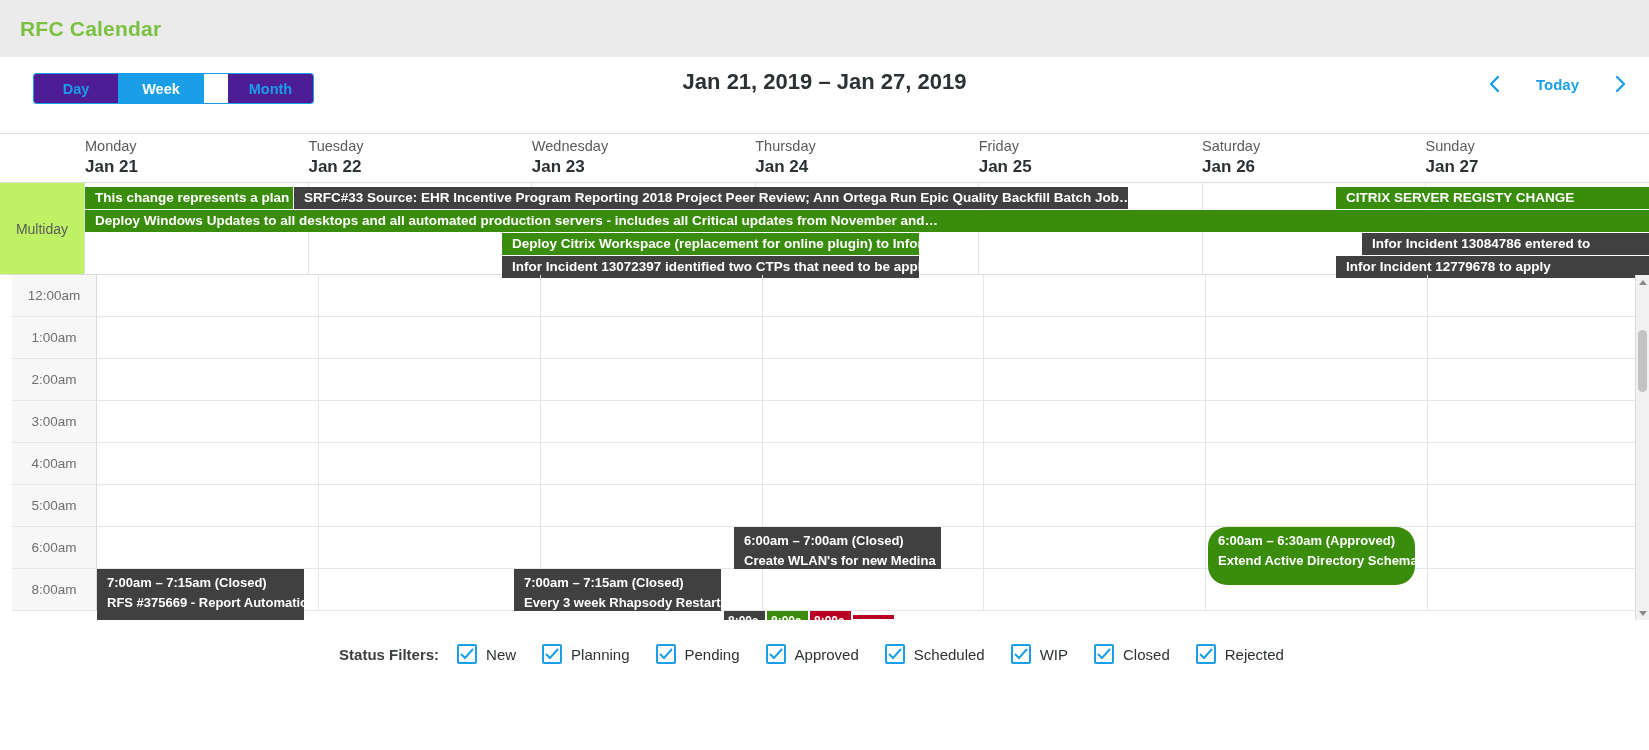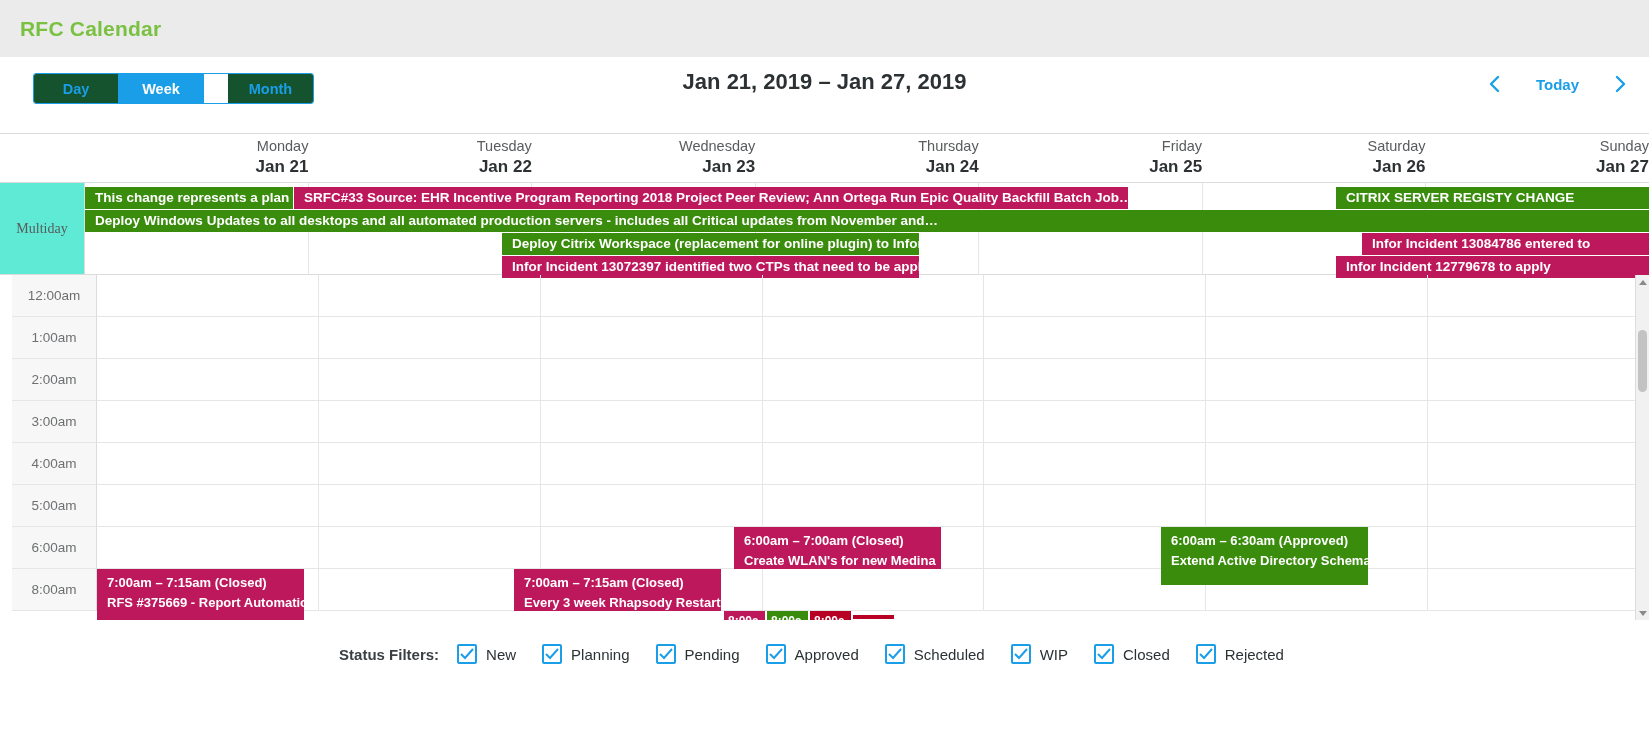--- a/index.html
+++ b/index.html
@@ -37,21 +37,21 @@
     border: 1px solid #1a9ee8;
     border-radius: 3px;
     overflow: hidden;
     height: 31px;
   }
   .view-btn {
     min-width: 85px;
     display: flex; align-items: center; justify-content: center;
     font-size: 14.5px; font-weight: bold;
     color: #1a9ee8;
-    background: #14532d;
+    background: #4c1d95;
     border-right: 1px solid #1a9ee8;
     cursor: pointer;
     padding: 0 10px;
   }
   .view-btn:last-child { border-right: none; margin-left: 24px; }
   .view-btn.active { background: #1a9ee8; color: #ffffff; }
 
   .range-title {
     position: absolute; left: 0; right: 0; top: 12px;
     text-align: center;
@@ -87,21 +87,21 @@
   .cal-row { display: flex; }
   .gutter {
     width: 85px; min-width: 85px;
     background: #f7f7f7;
   }
 
   
   .dayhead-row { height: 48px; }
   .dayhead {
     flex: 1 1 0;
-    text-align: right;
+    text-align: left;
     padding-top: 2px;
   }
   .dayhead .dow {
     font-size: 14.5px;
     color: #595b5d;
     line-height: 20px;
   }
   .dayhead .dnum {
     font-size: 17px;
     font-weight: bold;
@@ -112,26 +112,25 @@
 
   
   .multiday-row {
     border-top: 1px solid #dcdcdc;
     border-bottom: 1px solid #dcdcdc;
     height: 93px;
     position: relative;
   }
   .multiday-label {
     width: 85px; min-width: 85px;
-    background: #5eead4;
+    background: #bef264;
     border-right: 1px solid #dcdcdc;
     display: flex; align-items: center; justify-content: center;
     font-size: 14px;
     color: #595b5d;
-    font-family: Liberation Serif, serif;
   }
   .multiday-canvas {
     position: relative;
     flex: 1 1 0;
     background: #ffffff;
   }
   .md-colgrid {
     position: absolute; inset: 0;
     display: flex;
   }
@@ -147,21 +146,21 @@
     line-height: 22px;
     font-size: 13.5px;
     font-weight: bold;
     color: #ffffff;
     padding-left: 10px;
     white-space: nowrap;
     overflow: hidden;
     cursor: pointer;
   }
   .ev-approved { background: #3a8c0c; }
-  .ev-closed   { background: #be185d; }
+  .ev-closed   { background: #404040; }
   .ev-rejected { background: #b80024; }
 
   
   .grid-wrap {
     position: relative;
     height: 345px;
     overflow: hidden;
     margin-left: 12px;
   }
   .grid-scroll {
@@ -467,21 +466,21 @@
         </div>
       </div>
 
       <div class="events-layer">
 
         <div class="tev ev-closed" style="left:637px; width:207px; top:252px; height:42px;">
           <span class="t-time">6:00am – 7:00am (Closed)</span>
           <span class="t-title">Create WLAN's for new Medina</span>
         </div>
 
-        <div class="tev ev-approved" style="left:1064px; width:207px; top:252px; height:58px;">
+        <div class="tev ev-approved" style="left:1111px; width:207px; top:252px; height:58px;border-radius:19px;">
           <span class="t-time">6:00am – 6:30am (Approved)</span>
           <span class="t-title">Extend Active Directory Schema for</span>
         </div>
 
         <div class="tev ev-closed" style="left:0px; width:207px; top:294px; height:42px;">
           <span class="t-time">7:00am – 7:15am (Closed)</span>
           <span class="t-title">RFS #375669 - Report Automation</span>
         </div>
 
         <div class="tev ev-closed" style="left:0px; width:207px; top:336px; height:20px;">

